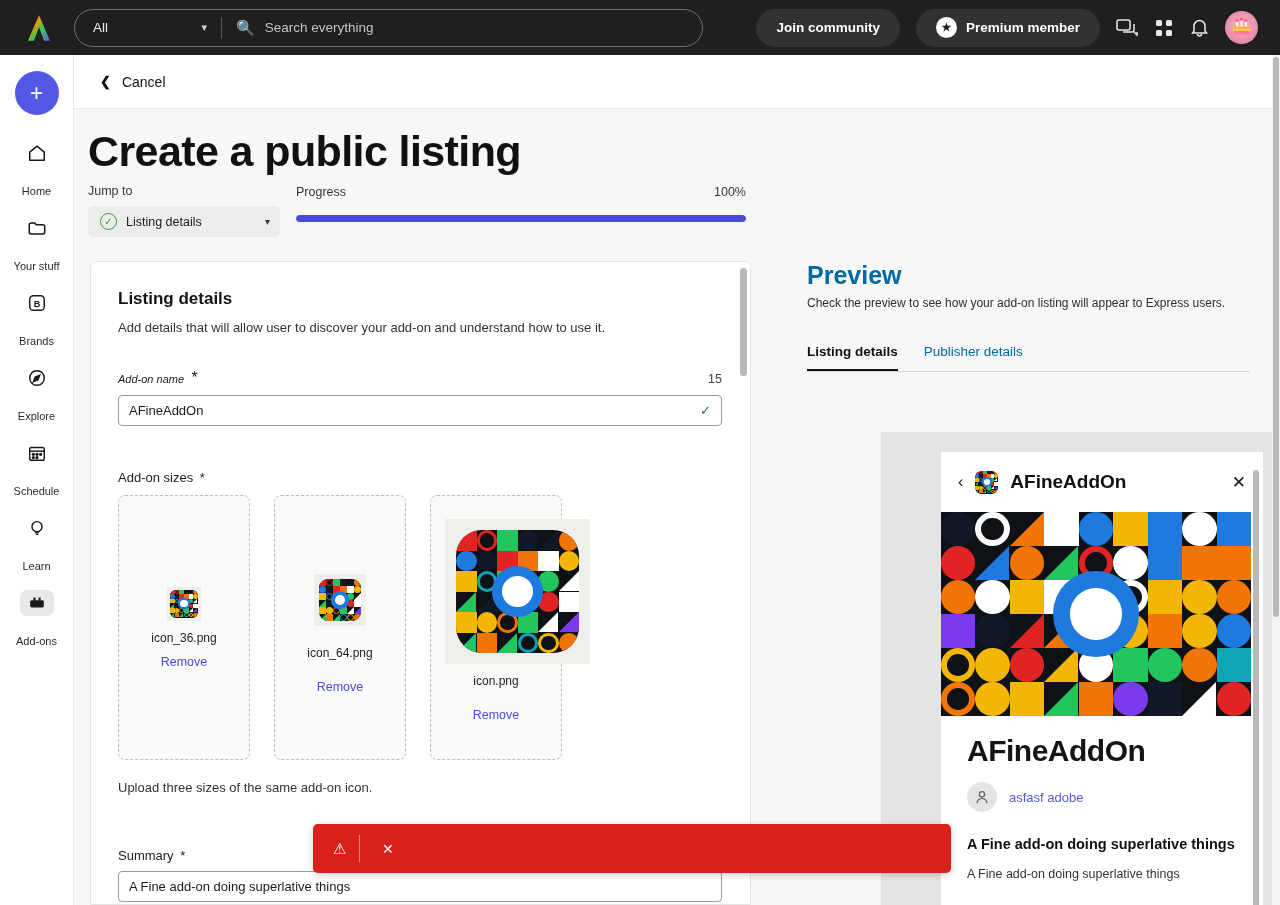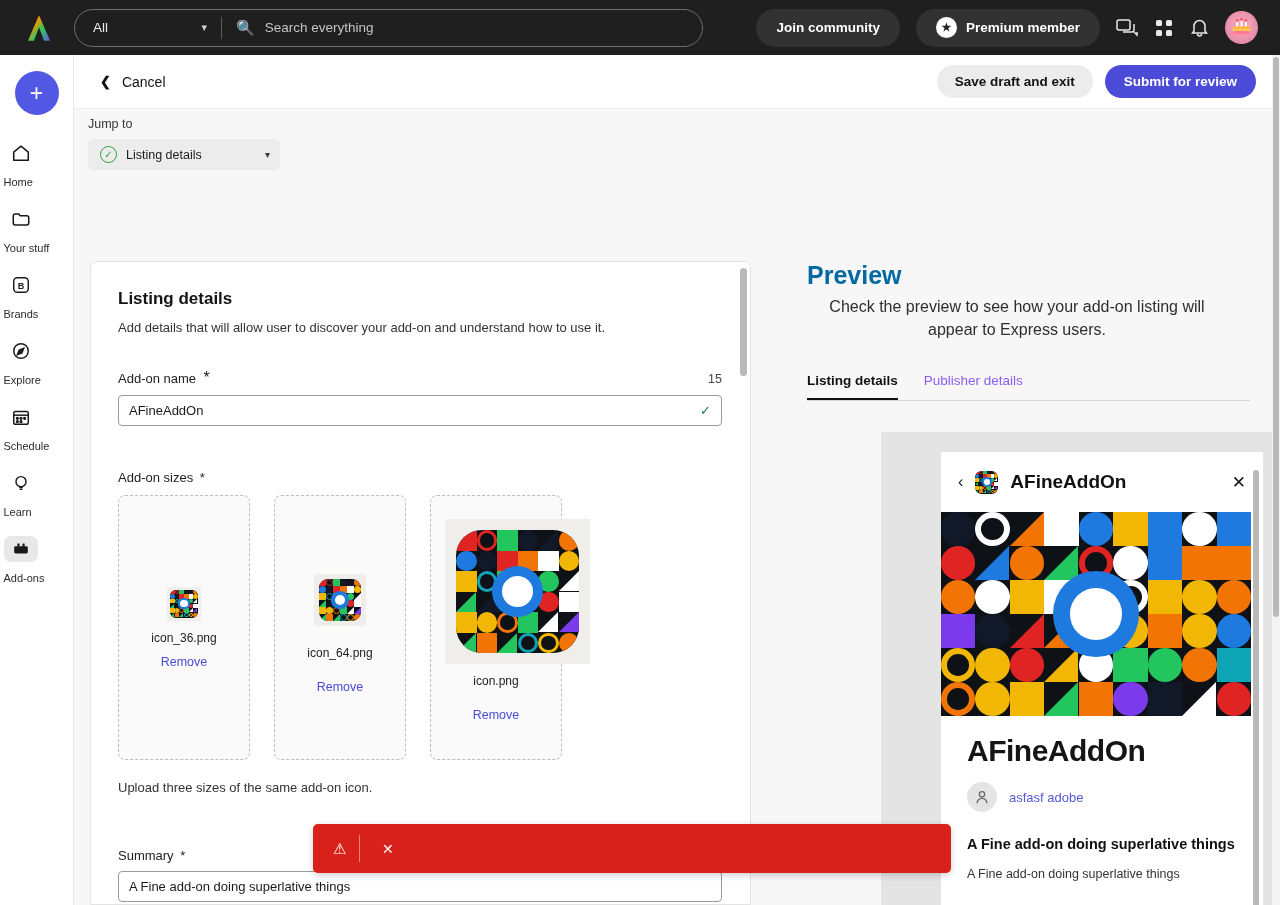--- a/index.html
+++ b/index.html
@@ -65,22 +65,22 @@
     position: absolute; top: 55px; left: 0; width: 74px; height: 850px;
     background: #fff; border-right: 1px solid #eaeaea;
     display: flex; flex-direction: column; align-items: center; padding-top: 16px;
   }
   .add-fab {
     width: 44px; height: 44px; border-radius: 50%; background: #5258e4;
     display: flex; align-items: center; justify-content: center;
     color: #fff; font-size: 23px; font-weight: 300; margin-bottom: 20px;
   }
   .rail-item {
-    width: 66px; display: flex; flex-direction: column; 
-    gap: 10px; padding: 5px 0 4px; margin-bottom: 9px;
+    width: 66px; display: flex; flex-direction: column; align-items: center;
+    gap: 19px; padding: 5px 0 4px; margin-bottom: 9px;
   }
   .rail-ico {
     width: 34px; height: 26px; display: flex; align-items: center; justify-content: center;
     border-radius: 7px; color: #1a1a1a;
   }
   .rail-item.active .rail-ico { background: #e8e8e8; }
   .rail-lbl { font-size: 11px; color: #2b2b2b; }
 
   
   .actionbar {
@@ -140,21 +140,21 @@
     position: absolute; top: 152px; left: 16px; width: 661px; height: 644px;
     background: #fff; border: 1px solid #e4e4e4; border-radius: 7px 7px 0 0;
     overflow: hidden;
   }
   .form-inner { padding: 27px 28px 0 27px; }
   .sec-title { font-size: 17px; font-weight: bold; color: #141414; margin-bottom: 11px; }
   .sec-sub { font-size: 13px; color: #333; margin-bottom: 34px; }
   .fld-row {
     display: flex; justify-content: space-between; align-items: baseline; margin-bottom: 8px;
   }
-  .fld-lbl { font-size: 13px; color: #222; }
+  .fld-lbl { font-size: 11px; color: #222; font-style: italic; }
   .req { color: #222; margin-left: 3px; }
   .fld-cnt { font-size: 12.5px; color: #444; }
   .txt-input {
     position: relative; height: 31px; border: 1px solid #9a9a9a; border-radius: 4px;
     display: flex; align-items: center; padding: 0 30px 0 10px;
     font-size: 13px; color: #1a1a1a; background: #fff;
   }
   .valid-tick { position: absolute; right: 10px; color: #15786e; font-size: 13px; }
   .fld-help { font-size: 12.5px; color: #3a3a3a; margin-top: 9px; }
 
@@ -187,26 +187,26 @@
   .sbar-track {
     position: absolute; background: #f2f2f2;
   }
   .sbar-thumb { position: absolute; background: #b9b9b9; border-radius: 4px; }
 
   
   .preview {
     position: absolute; top: 152px; left: 733px; width: 465px; height: 753px;
   }
   .pv-title { font-size: 25px; font-weight: bold; color: #0369a1; }
-  .pv-sub { font-size: 16px; color: #2e2e2e; line-height: 1.45; margin-top: 5px; width: 420px; text-align: center; }
+  .pv-sub { font-size: 12px; color: #2e2e2e; line-height: 1.45; margin-top: 5px; width: 420px; }
   .pv-tabs {
     display: flex; gap: 26px; margin-top: 32px; border-bottom: 1px solid #d7d7d7;
     width: 443px;
   }
-  .pv-tab { font-size: 13.5px; color: #8b5cf6; padding-bottom: 10px; }
+  .pv-tab { font-size: 13.5px; color: #0369a1; padding-bottom: 10px; }
   .pv-tab.active { color: #111; font-weight: bold; border-bottom: 2px solid #111; }
   .pv-stage {
     position: absolute; top: 171px; left: 74px; width: 443px; height: 582px;
     background: #e4e4e4;
   }
   .pv-modal {
     position: absolute; top: 20px; left: 60px; width: 322px; height: 556px;
     background: #fff; overflow: hidden;
   }
   .pv-modal-head {
@@ -392,40 +392,42 @@
       </span>
       <span class="rail-lbl">Add-ons</span>
     </div>
   </div>
 
   <div class="actionbar">
     <div class="cancel-btn">
       <span class="bk">❮</span>
       <span>Cancel</span>
     </div>
-    <div class="ab-right">
-      <div class="btn-secondary">
-        <span>Save draft and exit</span>
-      </div>
-      <div class="btn-primary">
-        <span>Submit for review</span>
-      </div>
-    </div>
   </div>
 
   <div class="body">
 
+    <div class="page-title">Create a public listing</div>
 
     <div class="meta-row">
       <div class="jump-col">
         <div class="meta-lbl">Jump to</div>
         <div class="jump-select">
           <span class="check-circ">✓</span>
           <span class="jump-txt">Listing details</span>
           <span class="jump-chev">▾</span>
+        </div>
+      </div>
+      <div class="prog-col">
+        <div class="prog-head">
+          <span>Progress</span>
+          <span>100%</span>
+        </div>
+        <div class="prog-track">
+          <div class="prog-fill" id="progfill" style="width: 100%;"></div>
         </div>
       </div>
     </div>
 
     <div class="form-card">
       <div class="form-inner">
         <div class="sec-title">Listing details</div>
         <div class="sec-sub">Add details that will allow user to discover your add-on and understand how to use it.</div>
 
         <div class="fld-row">

